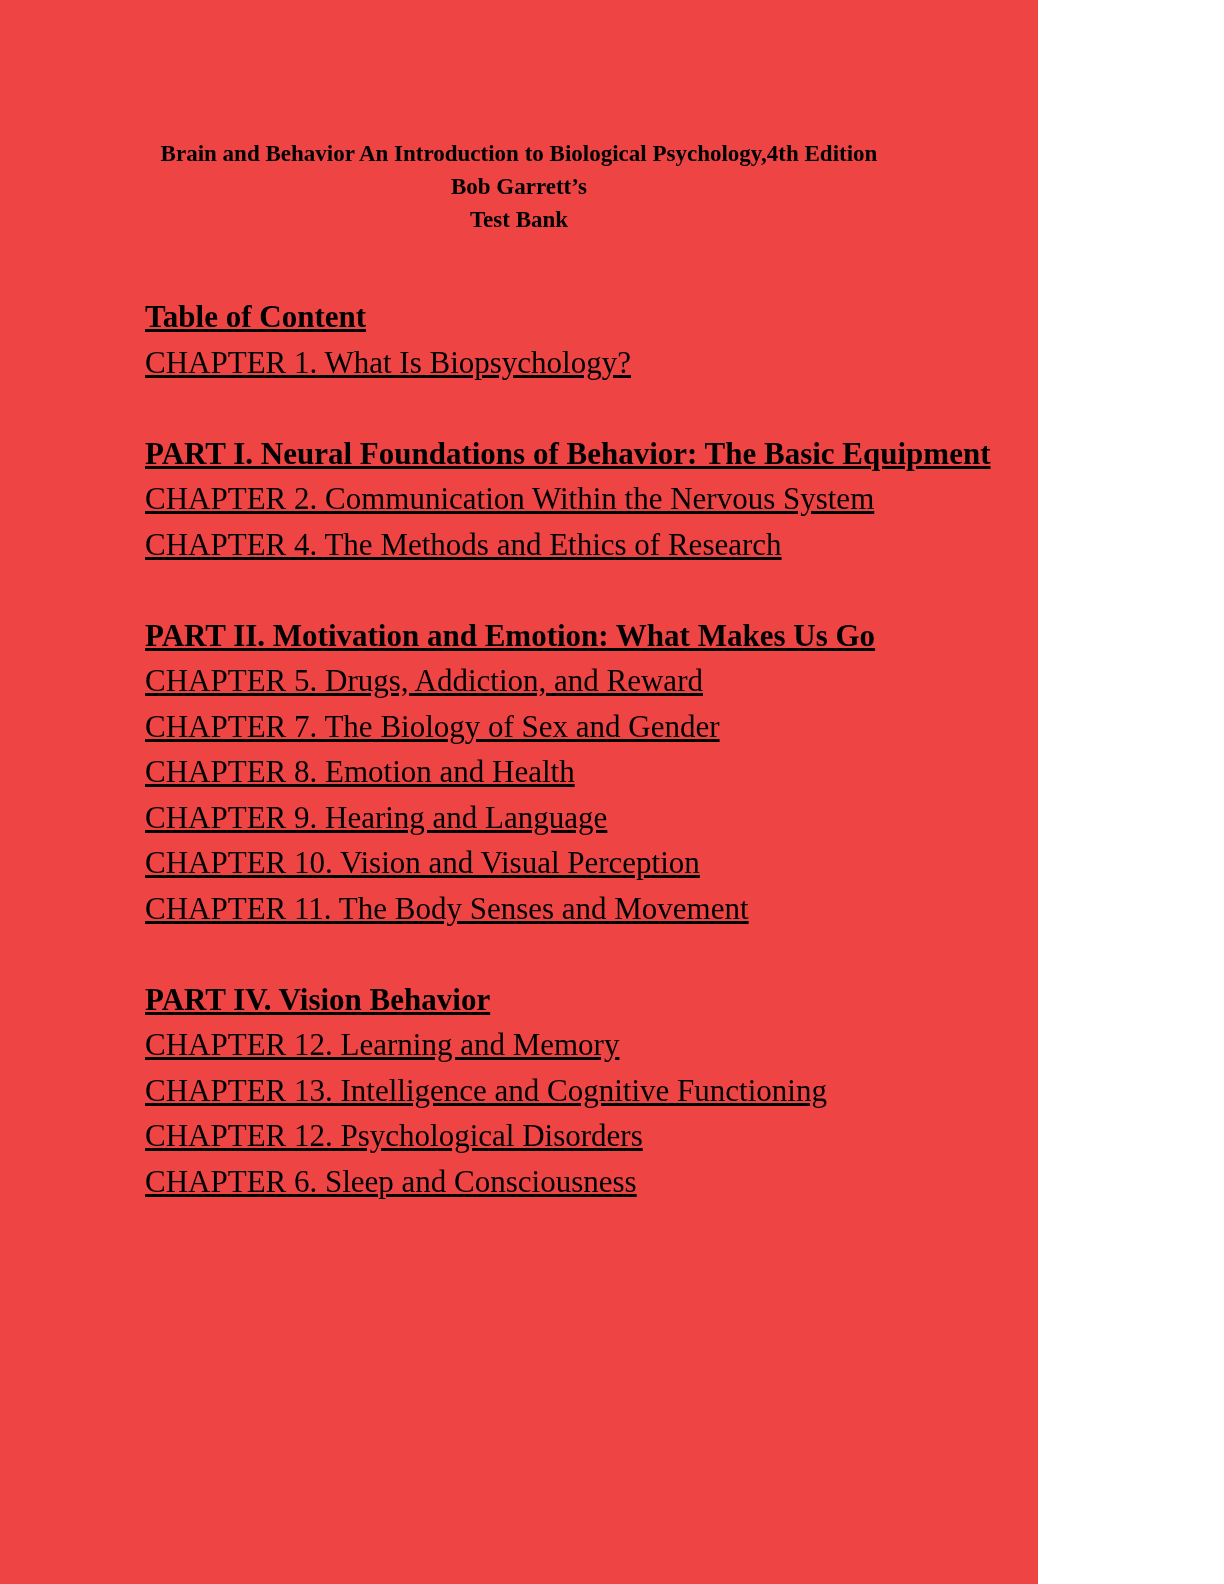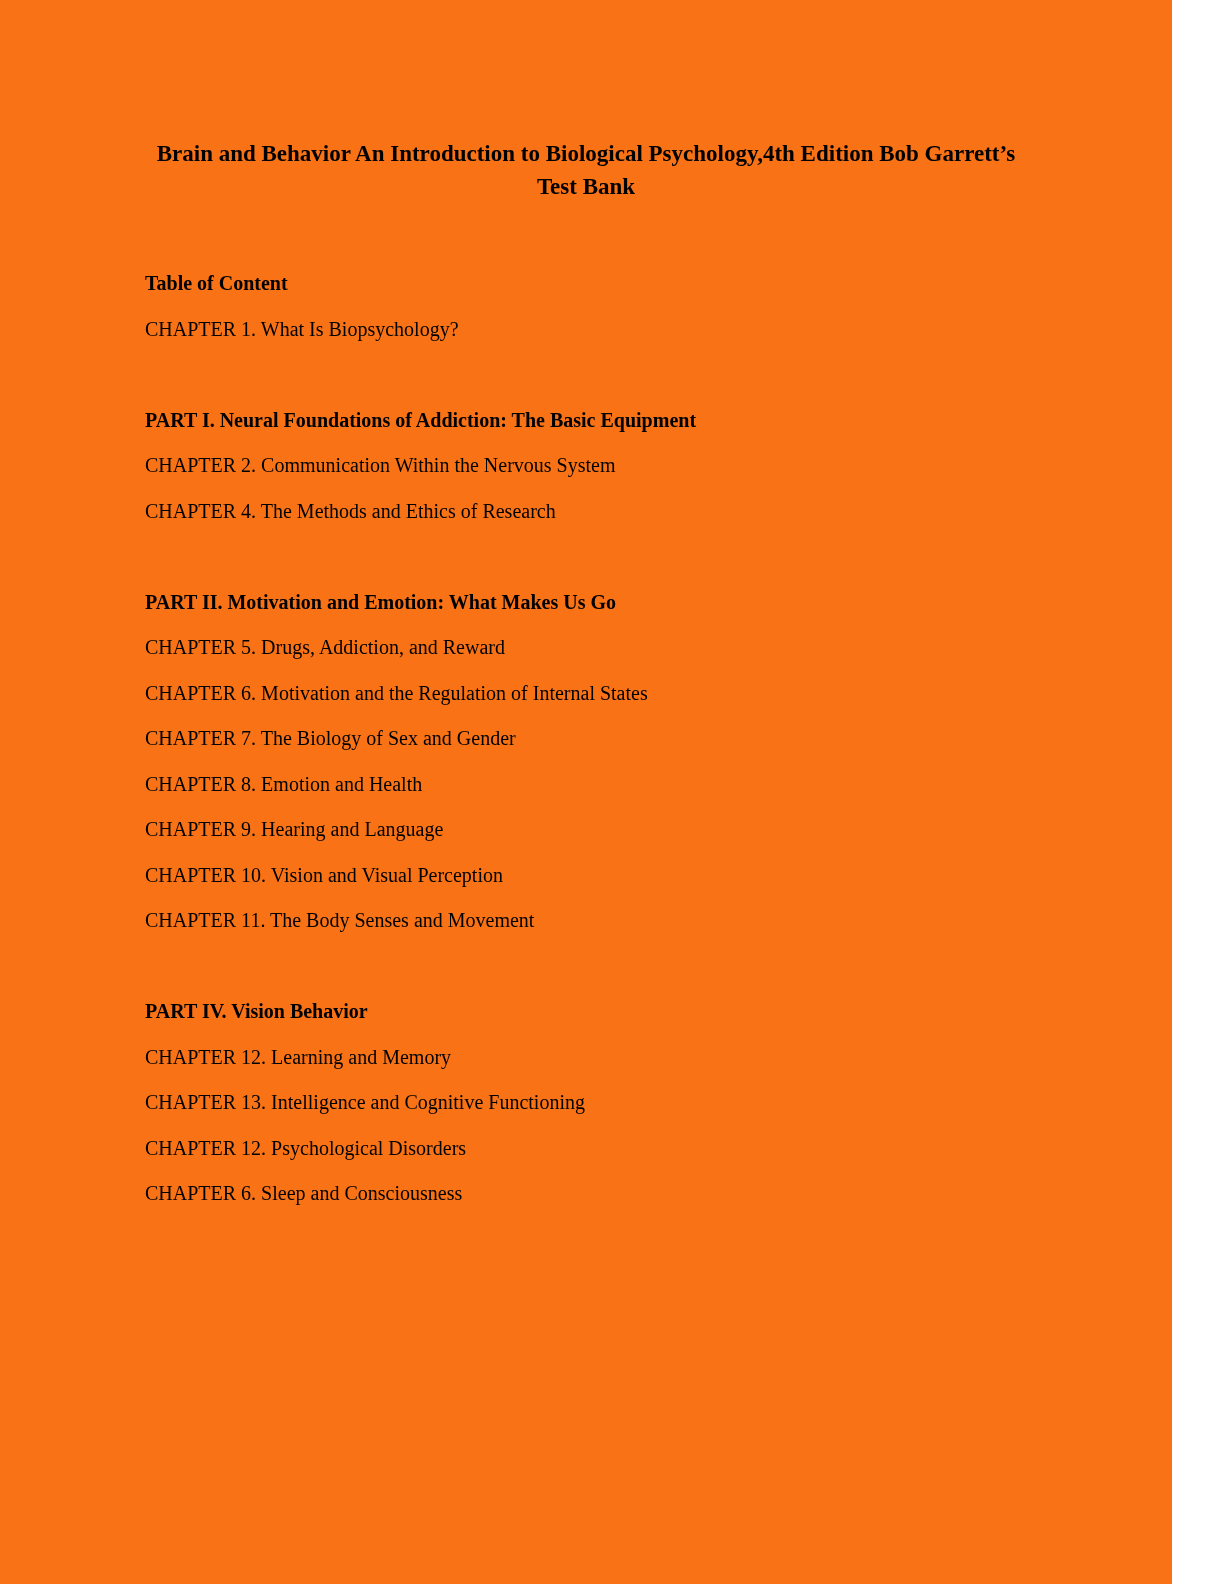--- a/index.html
+++ b/index.html
@@ -2,23 +2,23 @@
 <html><head>
 <meta charset="utf-8">
 <style>
   html, body {
     margin: 0;
     padding: 0;
     background: #ffffff;
   }
   .page {
     position: relative;
-    width: 1172px;
+    width: 1038px;
     height: 1584px;
-    background: #f97316;
+    background: #ef4444;
     color: #000000;
     font-family: "Liberation Serif", "DejaVu Serif", serif;
     overflow: hidden;
     box-sizing: border-box;
   }
   .doc-title {
     margin: 0 145px;
     padding-top: 137px;
     text-align: center;
     font-weight: bold;
@@ -26,23 +26,24 @@
     line-height: 33px;
   }
   .doc-title p {
     margin: 0;
   }
   .toc {
     margin: 58px 145px 0 145px;
   }
   .line {
     margin: 0;
-    font-size: 20px;
+    font-size: 31px;
     line-height: 45.5px;
     white-space: nowrap;
+    text-decoration: underline;
   }
   .heading {
     font-weight: bold;
   }
   .section-gap {
     margin-top: 45.5px;
   }
 </style>
 </head>
 <body>
@@ -53,29 +54,28 @@
     <p>Brain and Behavior An Introduction to Biological Psychology,4th Edition Bob Garrett’s</p>
     <p>Test Bank</p>
   </div>
 
   <div class="toc">
 
     <p class="line heading">Table of Content</p>
     <p class="line">CHAPTER 1. What Is Biopsychology?</p>
 
     <div>
-      <p class="line heading section-gap">PART I. Neural Foundations of Addiction: The Basic Equipment</p>
+      <p class="line heading section-gap">PART I. Neural Foundations of Behavior: The Basic Equipment</p>
       <p class="line">CHAPTER 2. Communication Within the Nervous System</p>
       <p class="line">CHAPTER 4. The Methods and Ethics of Research</p>
     </div>
 
     <div>
       <p class="line heading section-gap">PART II. Motivation and Emotion: What Makes Us Go</p>
       <p class="line">CHAPTER 5. Drugs, Addiction, and Reward</p>
-      <p class="line">CHAPTER 6. Motivation and the Regulation of Internal States</p>
       <p class="line">CHAPTER 7. The Biology of Sex and Gender</p>
       <p class="line">CHAPTER 8. Emotion and Health</p>
     </div>
 
     <div>
       <p class="line">CHAPTER 9. Hearing and Language</p>
       <p class="line">CHAPTER 10. Vision and Visual Perception</p>
       <p class="line">CHAPTER 11. The Body Senses and Movement</p>
     </div>
 

